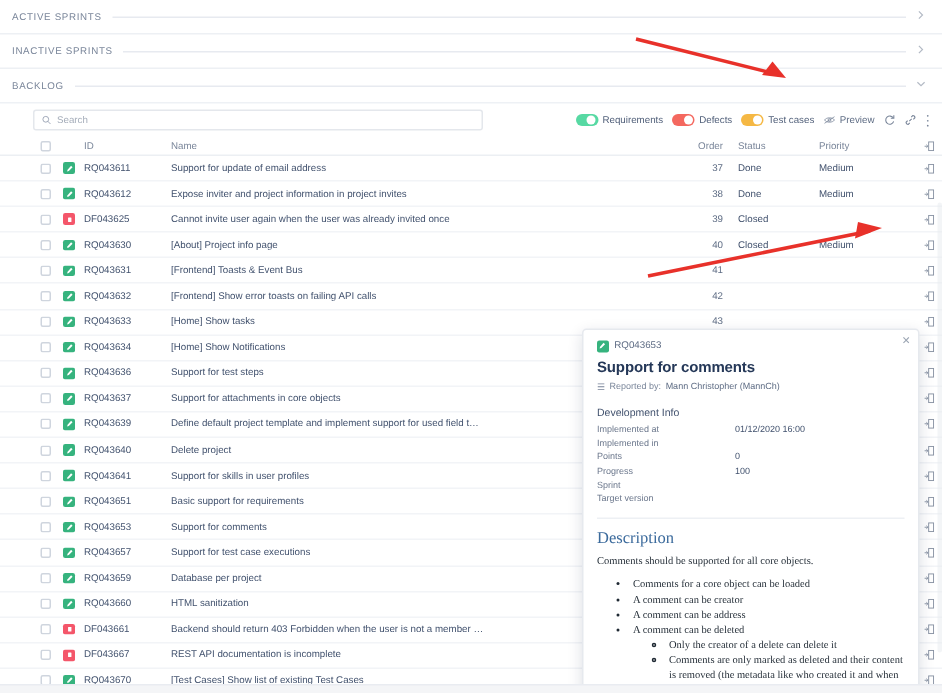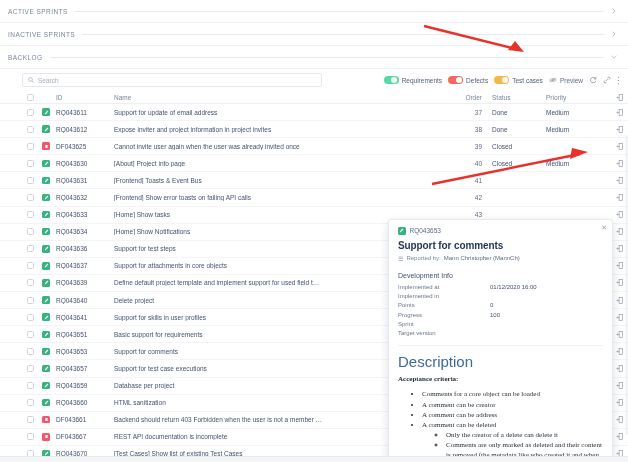--- a/index.html
+++ b/index.html
@@ -139,22 +139,22 @@
     font-size:7px;color:#42526e;margin:10px 0 4px 0;font-weight:normal;
   }
   .d-table{width:100%;border-collapse:collapse;}
   .d-table td{
     font-size:6px;color:#6b778c;padding:1.6px 0;vertical-align:top;
   }
   .d-table td.k{width:92px;}
   .d-table td.v{color:#42526e;}
   .d-hr{height:1px;background:#edf0f4;margin:7px 0 0 0;}
   .d-desc-h{
-    font-family:Liberation Sans, sans-serif;
-    font-size:15px;color:#3b6a9c;margin:7px 0 5px 0;
+    font-family:Liberation Serif, serif;
+    font-size:11px;color:#3b6a9c;margin:7px 0 5px 0;
   }
   .d-desc{
     font-family:"Liberation Serif","DejaVu Serif",serif;
     font-size:7px;color:#1f2933;line-height:1.35;
   }
   .d-desc p{margin:0 0 6px 0;}
   .d-desc p.b{font-weight:bold;}
   .d-desc ul{margin:0 0 0 0;padding-left:12px;list-style:disc;}
   .d-desc ul ul{list-style:circle;padding-left:12px;margin:0;}
   .d-desc li{margin:0 0 1px 12px;}
@@ -828,21 +828,21 @@
             <tr>
               <td class="k">Target version</td>
               <td class="v"></td>
             </tr>
           </tbody>
       </table>
       <div class="d-hr"></div>
 
       <div class="d-desc-h">Description</div>
       <div class="d-desc">
-        <p class="b">Acceptance criteria:</p>
+        <p>Comments should be supported for all core objects.</p>
         <ul id="criteria">
             <li><span>Comments for a core object can be loaded</span></li>
             <li><span>A comment can be creator</span></li>
             <li><span>A comment can be address</span></li>
             <li><span>A comment can be deleted</span><ul>
                 <li>Only the creator of a delete can delete it</li>
                 <li>Comments are only marked as deleted and their content is removed (the metadata like who created it and when it was created is still visible)</li>
               </ul></li>
           </ul>
       </div>

